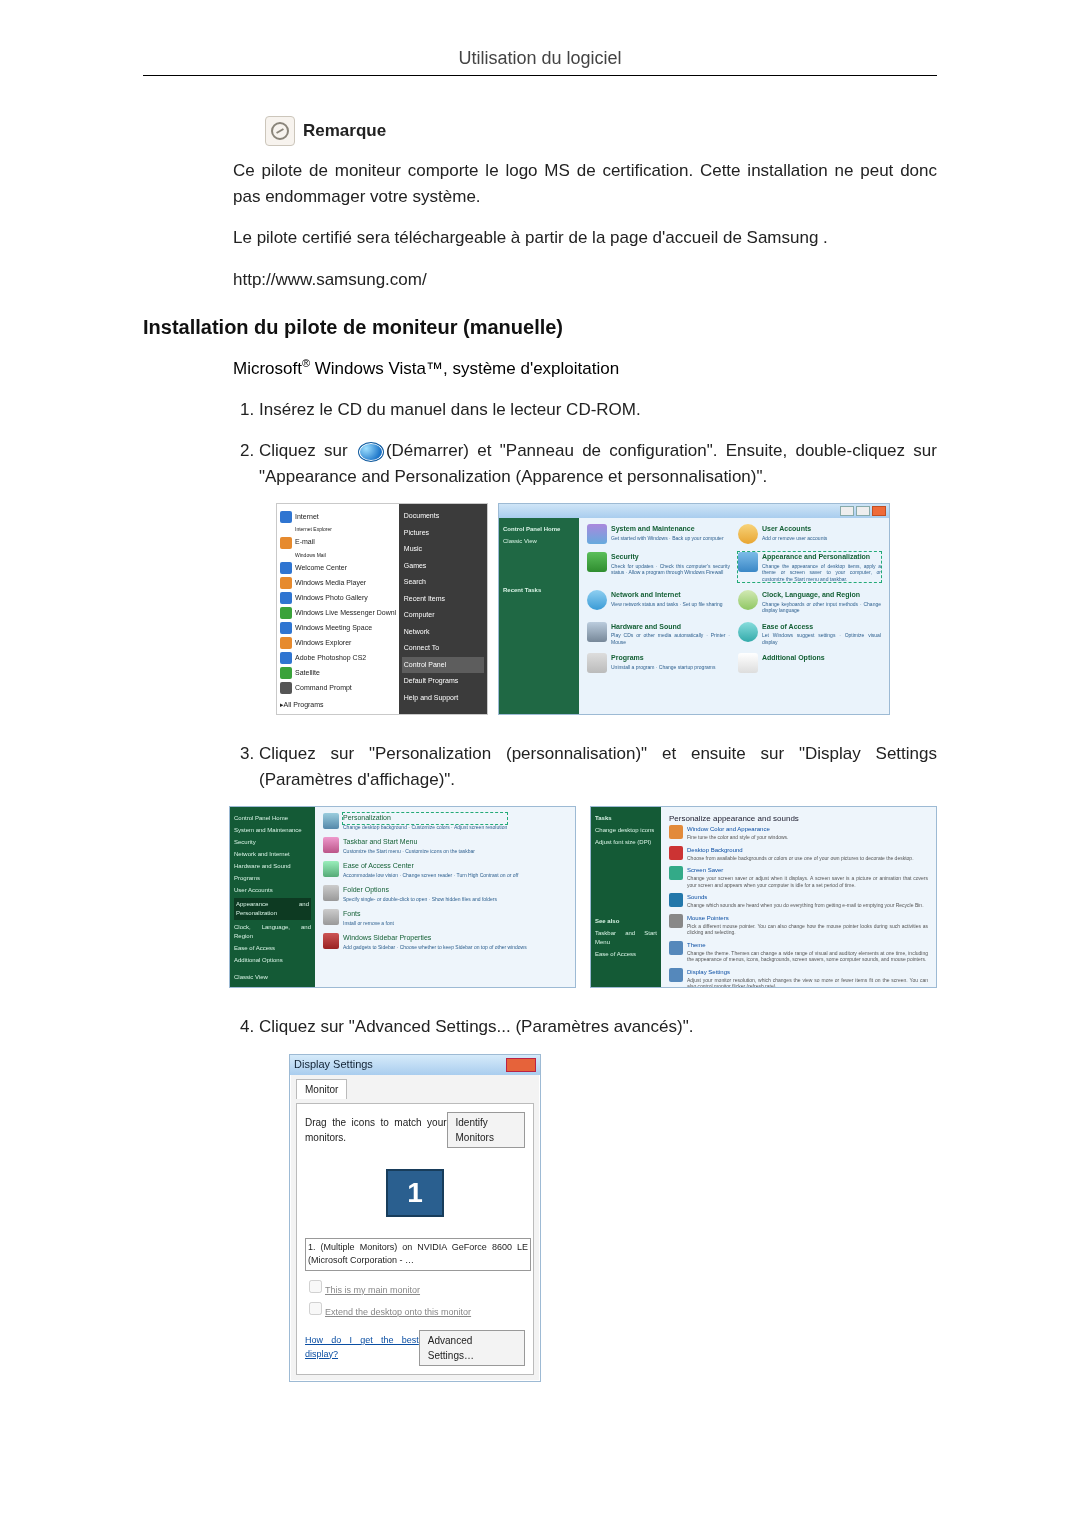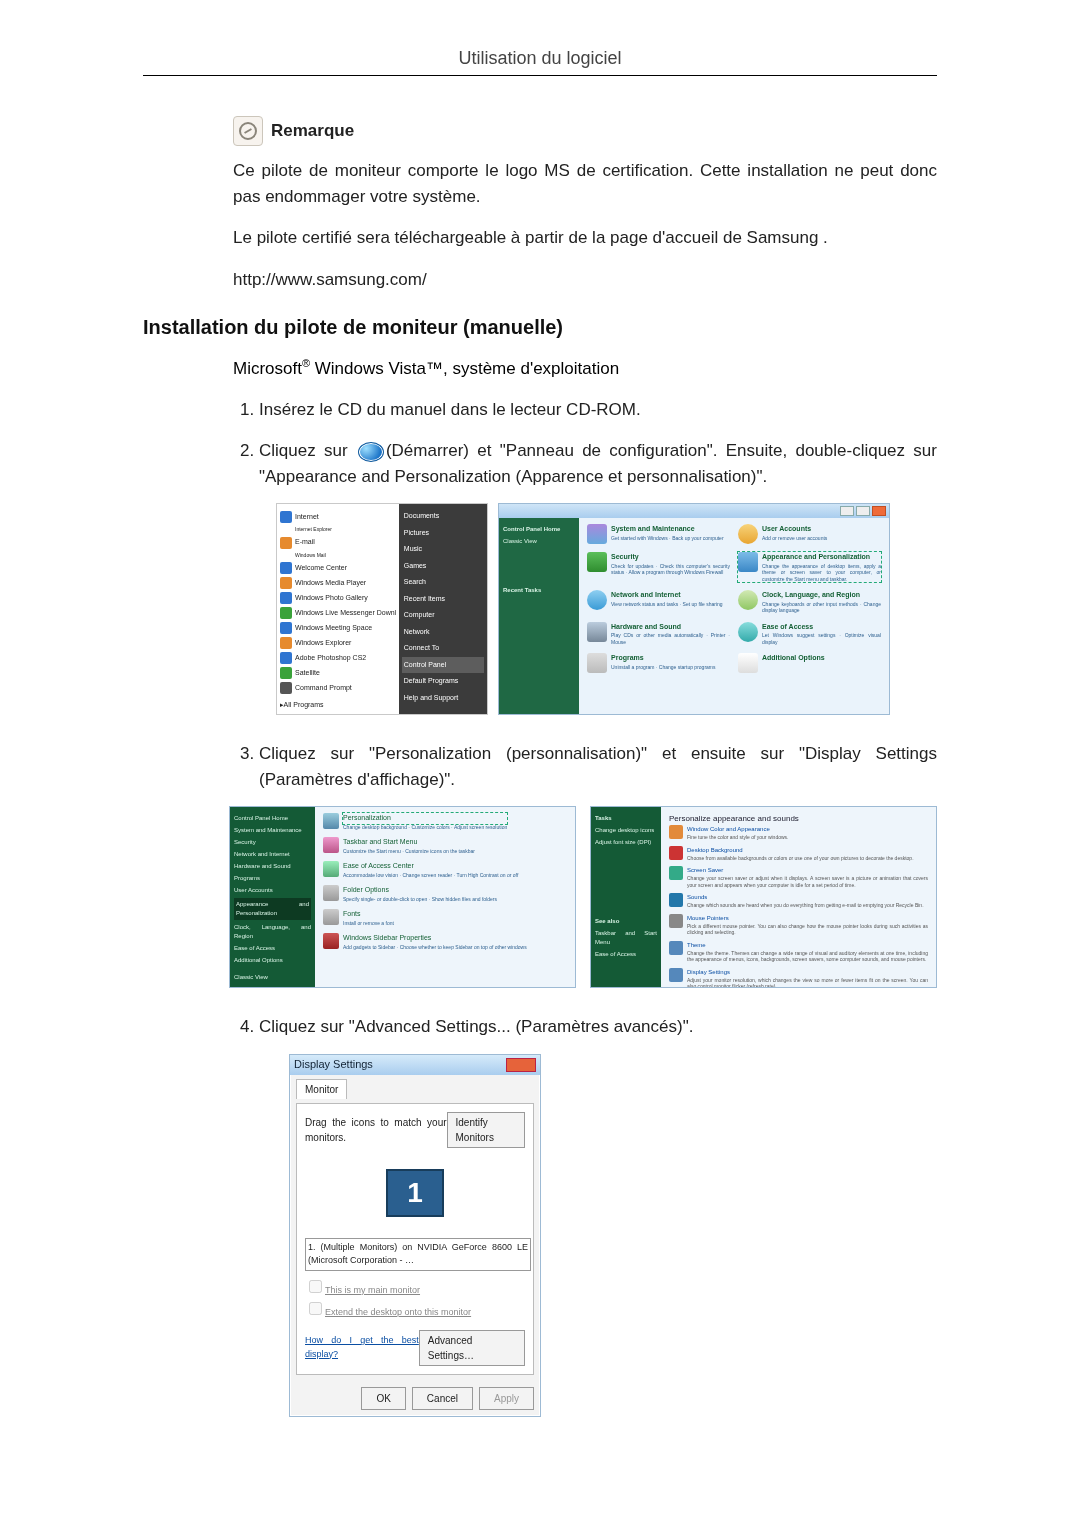--- a/index.html
+++ b/index.html
@@ -30,20 +30,21 @@
   }
 
   .indent-block {
     margin-left: 90px;
   }
 
   .note-row {
     display: flex;
     align-items: center;
     margin-bottom: 12px;
+    margin-left: 32px;
   }
   .note-icon {
     width: 28px;
     height: 28px;
     background: #f7f3ee;
     border: 1px solid #ccc6bb;
     border-radius: 4px;
     margin-right: 8px;
     position: relative;
   }
@@ -718,23 +719,18 @@
               <div class="ds-select">1. (Multiple Monitors) on NVIDIA GeForce 8600 LE (Microsoft Corporation - …</div>
               <div class="ds-chk"><input type="checkbox" disabled="" style=""><span>This is my main monitor</span></div>
               <div class="ds-chk"><input type="checkbox" disabled="" style=""><span>Extend the desktop onto this monitor</span></div>
 
 
               <div class="ds-links-row">
                 <span class="ds-link">How do I get the best display?</span>
                 <span class="ds-btn">Advanced Settings…</span>
               </div>
             </div>
-            <div class="ds-footer">
-              <span class="ds-btn">OK</span>
-              <span class="ds-btn">Cancel</span>
-              <span class="ds-btn disabled">Apply</span>
-            </div>
           </div>
         </div>
       </li>
     </ol>
   </div>
 </div>
 
 </body></html>

